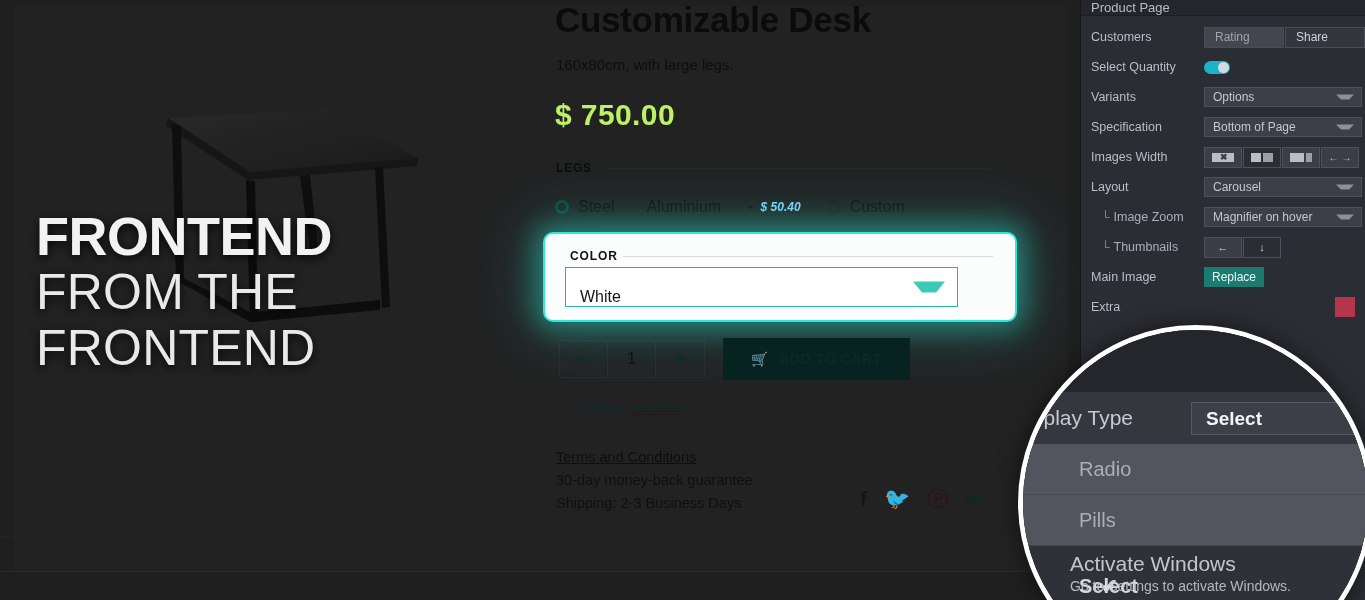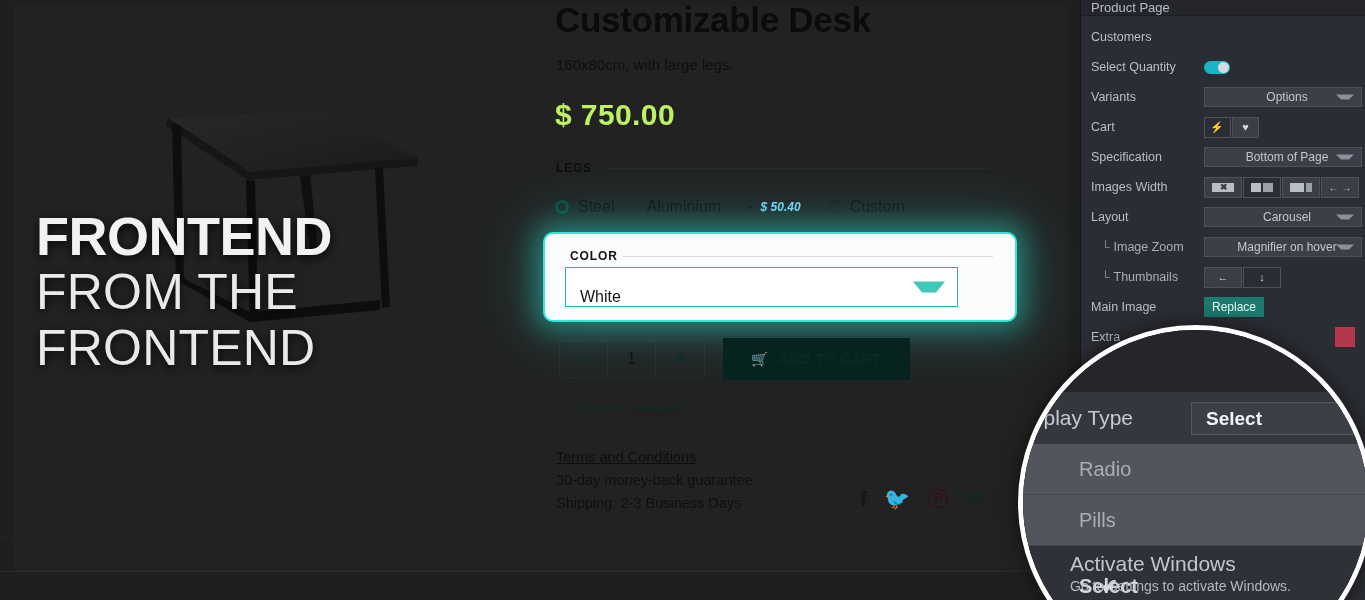--- a/index.html
+++ b/index.html
@@ -258,21 +258,20 @@
   }
 
   
   .dd {
     position: relative;
     width: 158px; height: 20px;
     background: #3c3f48;
     border: 1px solid #4e515b;
     display: flex; align-items: center;
     cursor: pointer;
-    justify-content: center;
   }
   .dd span { padding-left: 8px; font-size: 12px; color: #c3c7cf; }
   .dd .ar {
     position: absolute; right: 7px; top: 50%; transform: translateY(-50%);
     width: 0; height: 0;
     border-left: 5px solid transparent;
     border-right: 5px solid transparent;
     border-top: 5px solid #8c909a;
   }
 
@@ -485,20 +484,26 @@
       </div>
     </div>
   </div>
 
   <div class="panel">
     <div class="panel-head">Product Page</div>
     <div class="panel-body">
 
       <div class="row">
         <div class="lbl">Customers</div>
+        <div class="ctrl">
+          <div class="seg two">
+            <button class="sel">Rating</button>
+            <button>Share</button>
+          </div>
+        </div>
       </div>
 
       <div class="row">
         <div class="lbl">Select Quantity</div>
         <div class="ctrl">
           <div class="toggle">
             <div class="knob"></div>
           </div>
         </div>
       </div>
@@ -506,29 +511,20 @@
       <div class="row">
         <div class="lbl">Variants</div>
         <div class="ctrl">
           <div class="dd">
             <span>Options</span>
             <span class="ar"></span>
           </div>
         </div>
       </div>
 
-      <div class="row">
-        <div class="lbl">Cart</div>
-        <div class="ctrl">
-          <div class="iconbtns">
-            <div class="ibtn sel">⚡</div>
-            <div class="ibtn">♥</div>
-          </div>
-        </div>
-      </div>
 
       <div class="row">
         <div class="lbl">Specification</div>
         <div class="ctrl">
           <div class="dd">
             <span>Bottom of Page</span>
             <span class="ar"></span>
           </div>
         </div>
       </div>

